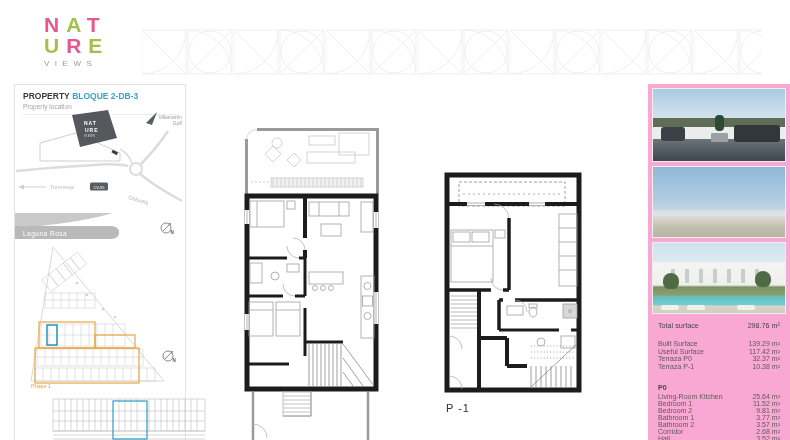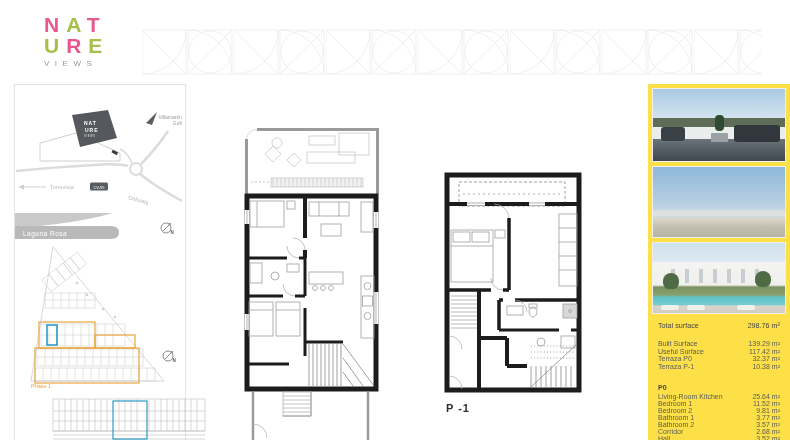--- a/index.html
+++ b/index.html
@@ -23,25 +23,25 @@
   .map-svg{position:absolute;left:1px;top:24px;}
   .lagoon-svg{position:absolute;left:0;top:128px;}
   .compass1{position:absolute;left:144px;top:134px;}
   .compass2{position:absolute;left:146px;top:262px;}
   .site-svg{position:absolute;left:2px;top:158px;}
   .elev-svg{position:absolute;left:34px;top:306px;}
 
   
   .planA{position:absolute;left:243px;top:126px;}
   .planB{position:absolute;left:443px;top:170px;}
-  .plan-label{position:absolute;left:446px;top:402px;font-size:11px;font-weight:700;
+  .plan-label{position:absolute;left:446px;top:402px;font-size:11px;font-weight:400;
               letter-spacing:1px;color:#2e2e2e;text-align:center;}
 
   
-  .side{position:absolute;left:648px;top:84px;width:142px;height:356px;background:#fde047;}
+  .side{position:absolute;left:648px;top:84px;width:142px;height:356px;background:#f9a8d4;}
   .photos{position:absolute;left:4px;top:4px;width:134px;}
   .photo{position:relative;width:134px;margin-bottom:4px;overflow:hidden;border:1px solid #f0efec;box-sizing:border-box;}
   .ph1{height:74px;background:linear-gradient(180deg,#a9cbe2 0%,#d4e3ee 42%,#e9edef 50%,#eceded 52%);}
   .ph1 .hedge{position:absolute;left:0;right:0;top:40%;height:13%;background:#5f6d58;}
   .ph1 .wall{position:absolute;left:0;right:0;top:53%;height:17%;background:#ebecec;}
   .ph1 .floor{position:absolute;left:0;right:0;bottom:0;height:30%;background:linear-gradient(#6a747a,#3f474d);}
   .ph1 .chair{position:absolute;left:8px;top:38px;width:24px;height:14px;background:#3a4146;border-radius:3px;}
   .ph1 .sofa{position:absolute;right:5px;top:36px;width:46px;height:17px;background:#31373c;border-radius:3px;}
   .ph1 .table{position:absolute;left:58px;top:44px;width:17px;height:9px;background:#9aa1a5;border-radius:1px;}
   .ph1 .plant{position:absolute;left:62px;top:26px;width:9px;height:16px;background:#2f4a33;border-radius:4px;}
@@ -83,20 +83,24 @@
           <path d="M46,46 L90,2"></path>
           <path d="M0,2 L44,46"></path>
           <circle cx="68" cy="24" r="21"></circle>
         </g>
       </pattern>
     </defs>
     <rect width="620" height="48" fill="url(#deco)"></rect>
   </svg>
 
   <div class="prop-card">
+    <div class="card-head">
+      <div class="t1"><span>PROPERTY</span>&nbsp;<span class="blk">BLOQUE 2-DB-3</span></div>
+      <div class="t2">Property location</div>
+    </div>
 
     <svg class="map-svg" width="168" height="104" viewBox="0 0 168 104">
       <g fill="none" stroke="#dcdcdc">
         <path d="M0,62 Q40,58 78,56 Q100,54 112,57" stroke-width="2.5"></path>
         <path d="M125,55 Q140,40 152,22" stroke-width="2.5"></path>
         <path d="M124,65 Q140,78 166,92" stroke-width="2.5"></path>
         <path d="M116,54 Q112,44 104,40" stroke-width="1.5"></path>
         <circle cx="120" cy="60" r="6" stroke-width="2"></circle>
       </g>
       <polygon points="24,34 60,24 104,44 104,52 24,52" fill="none" stroke="#cfcfcf" stroke-width="1"></polygon>

